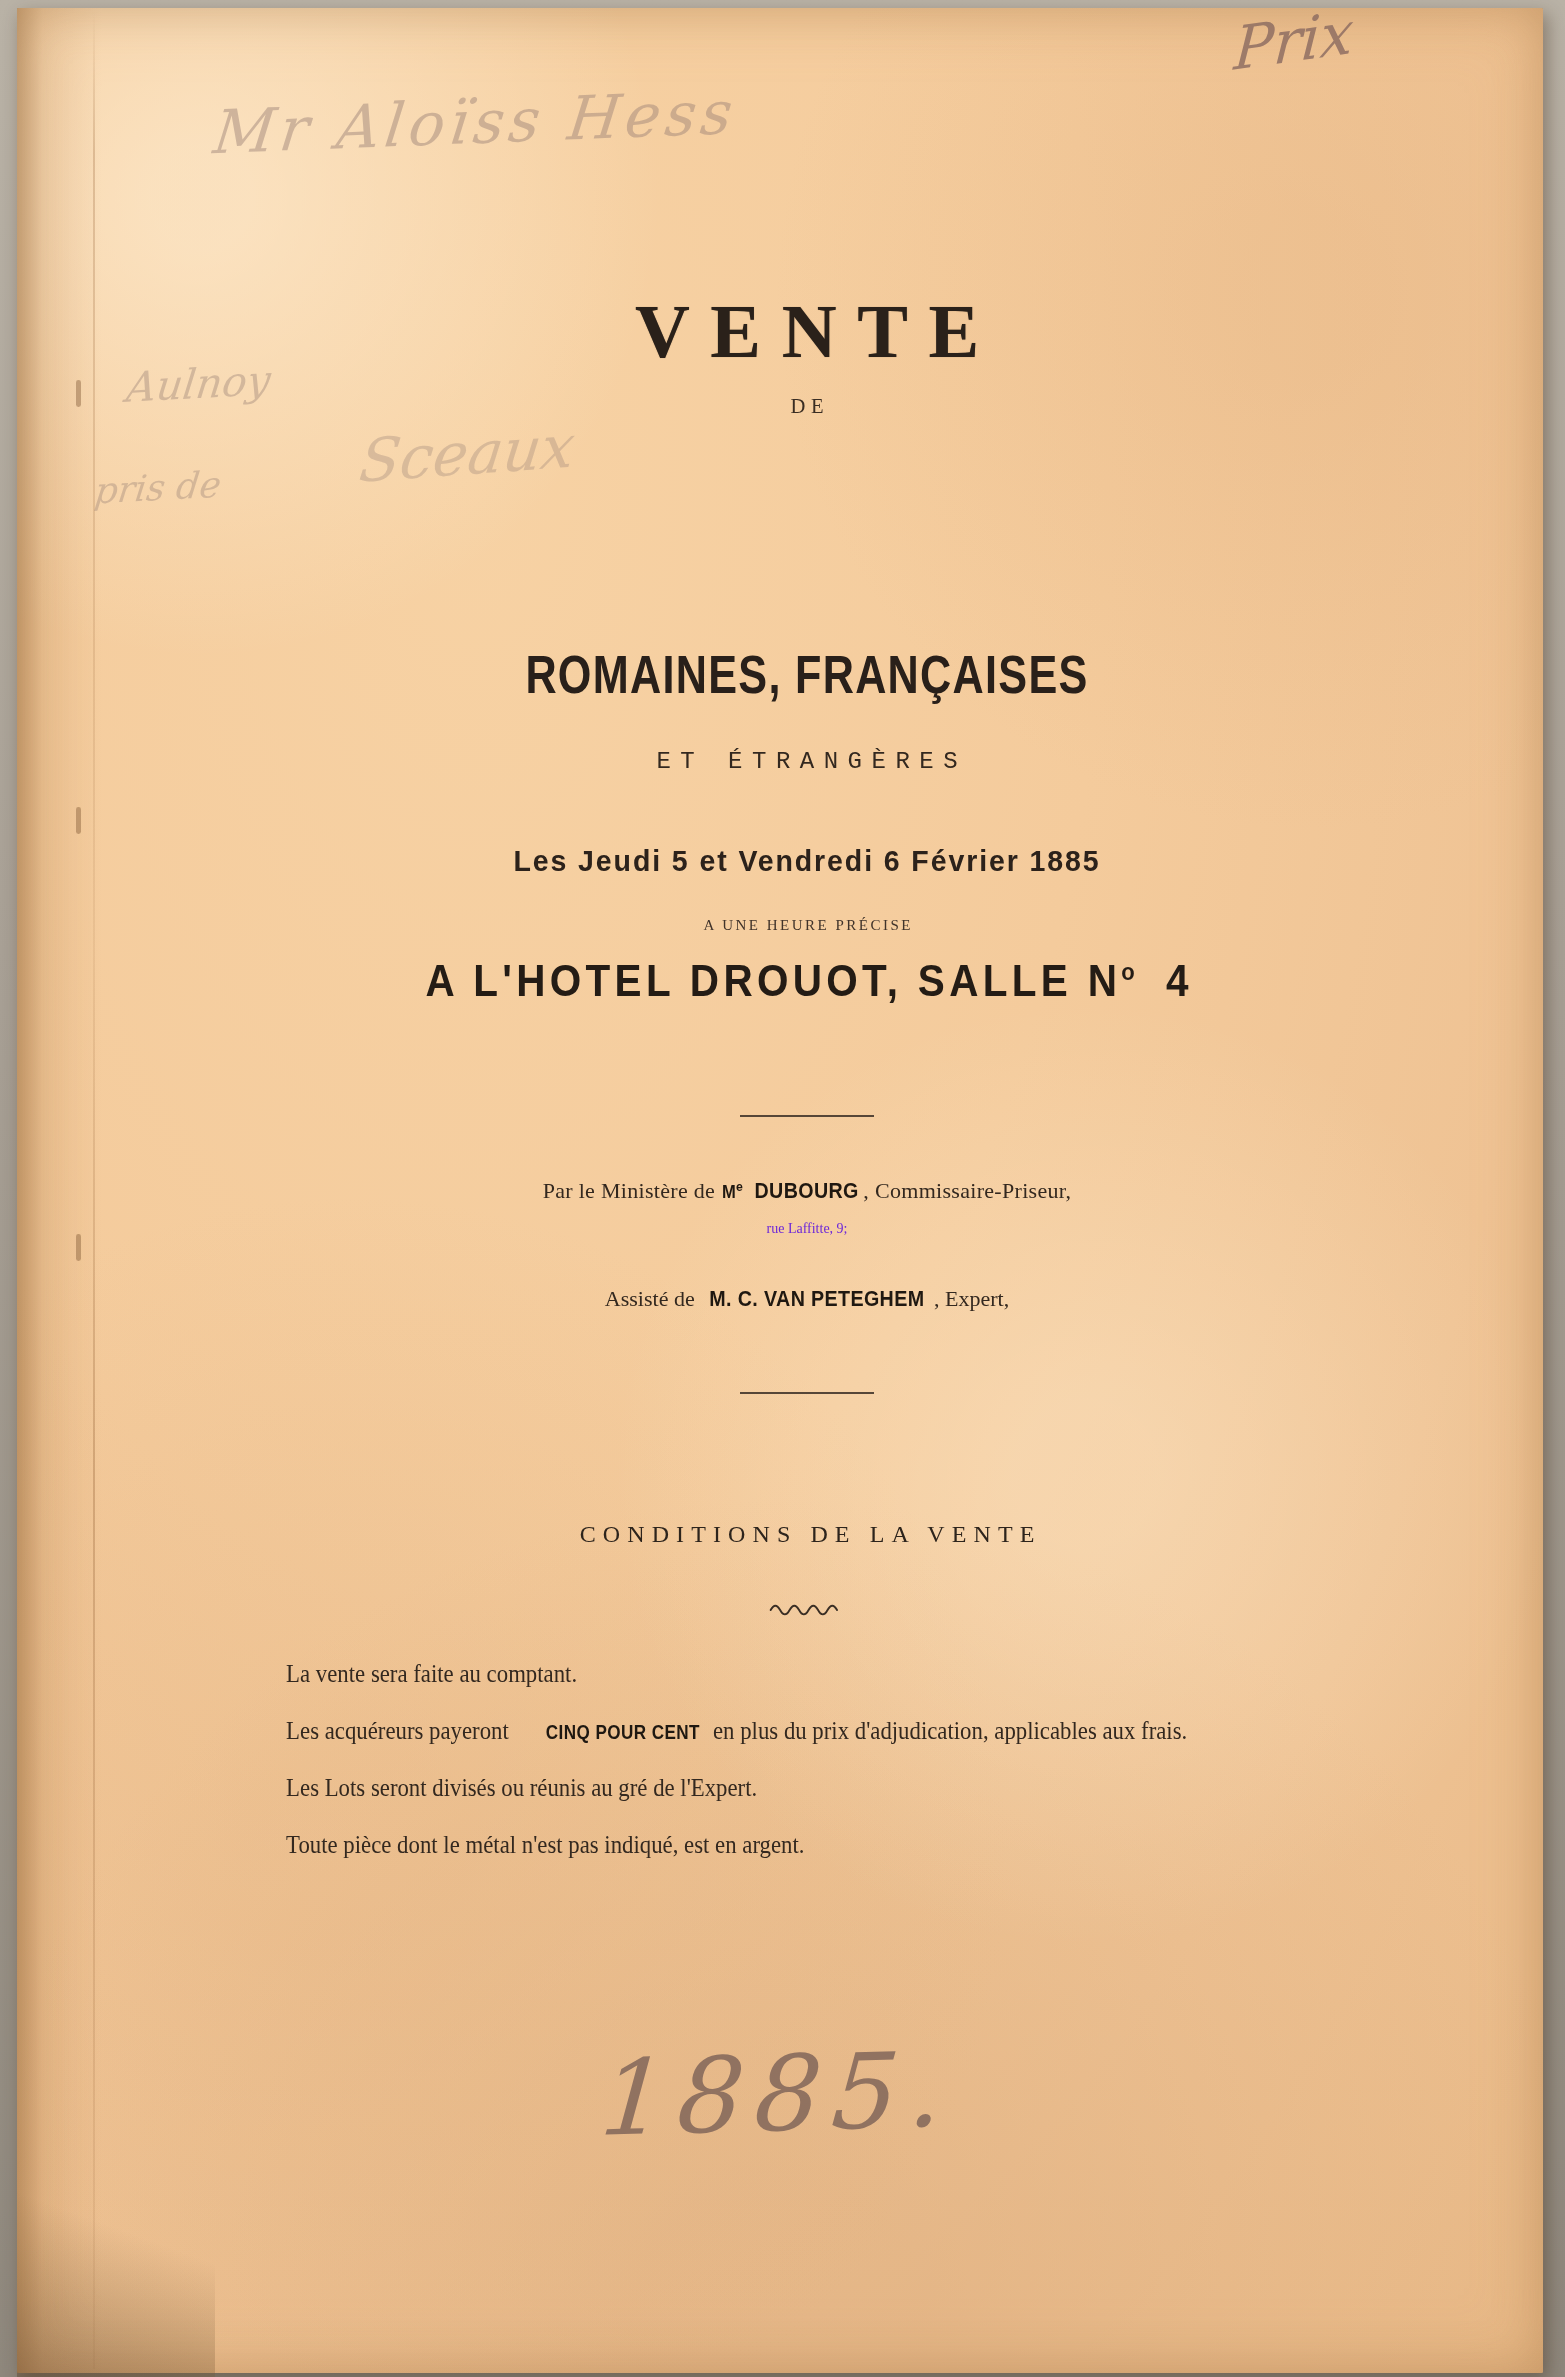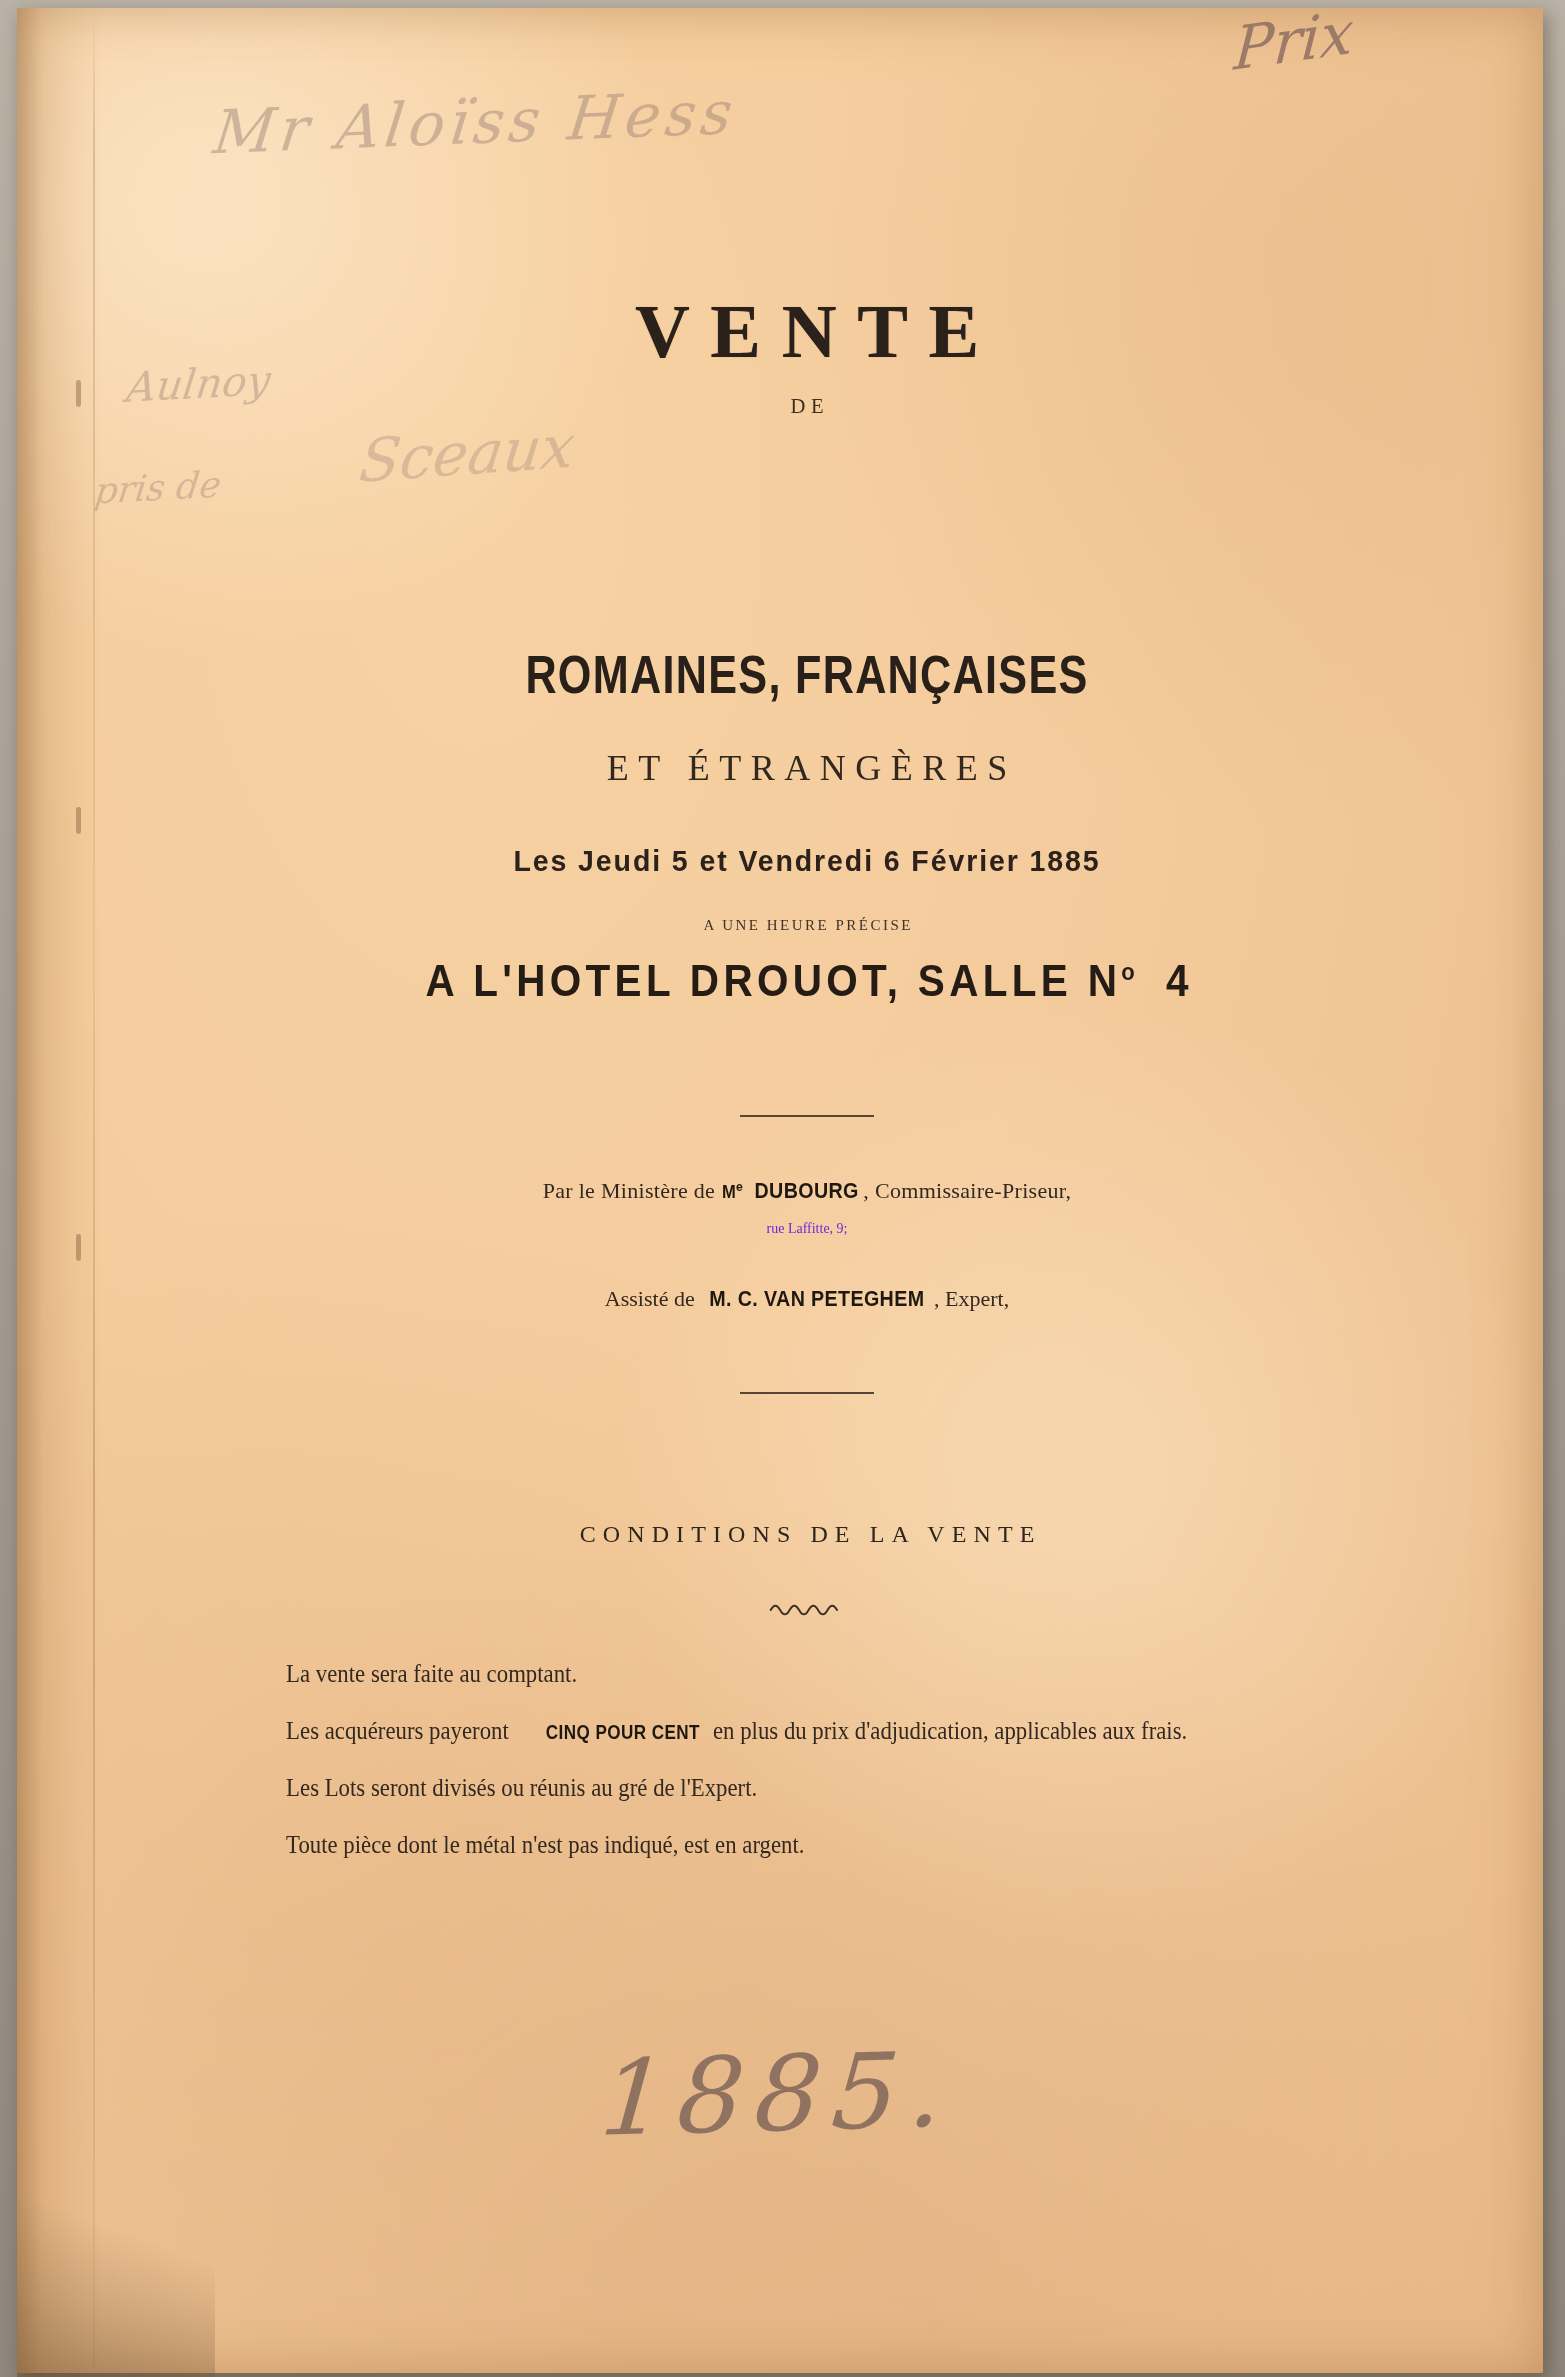--- a/index.html
+++ b/index.html
@@ -112,22 +112,22 @@
   }
   .t-romaines{
     position:absolute;left:0;right:0;top:647px;
     font-family:"Liberation Sans",sans-serif;
     font-size:54px;font-weight:700;letter-spacing:1.6px;
     transform:scaleX(.80);
     color:#29201a;line-height:1;
   }
   .t-etrangeres{
     position:absolute;left:0;right:0;top:750px;
-    font-family:Liberation Serif, serif;
-    font-size:36px;letter-spacing:9.5px;text-indent:9.5px;
+    font-family:Liberation Mono, monospace;
+    font-size:24px;letter-spacing:9.5px;text-indent:9.5px;
     color:#33281f;line-height:1;
   }
   .t-dates{
     position:absolute;left:0;right:0;top:846px;
     font-family:"Liberation Sans",sans-serif;
     font-size:30px;font-weight:700;letter-spacing:2px;
     transform:scaleX(.95);
     color:#2c221b;line-height:1;
   }
   .t-heure{

